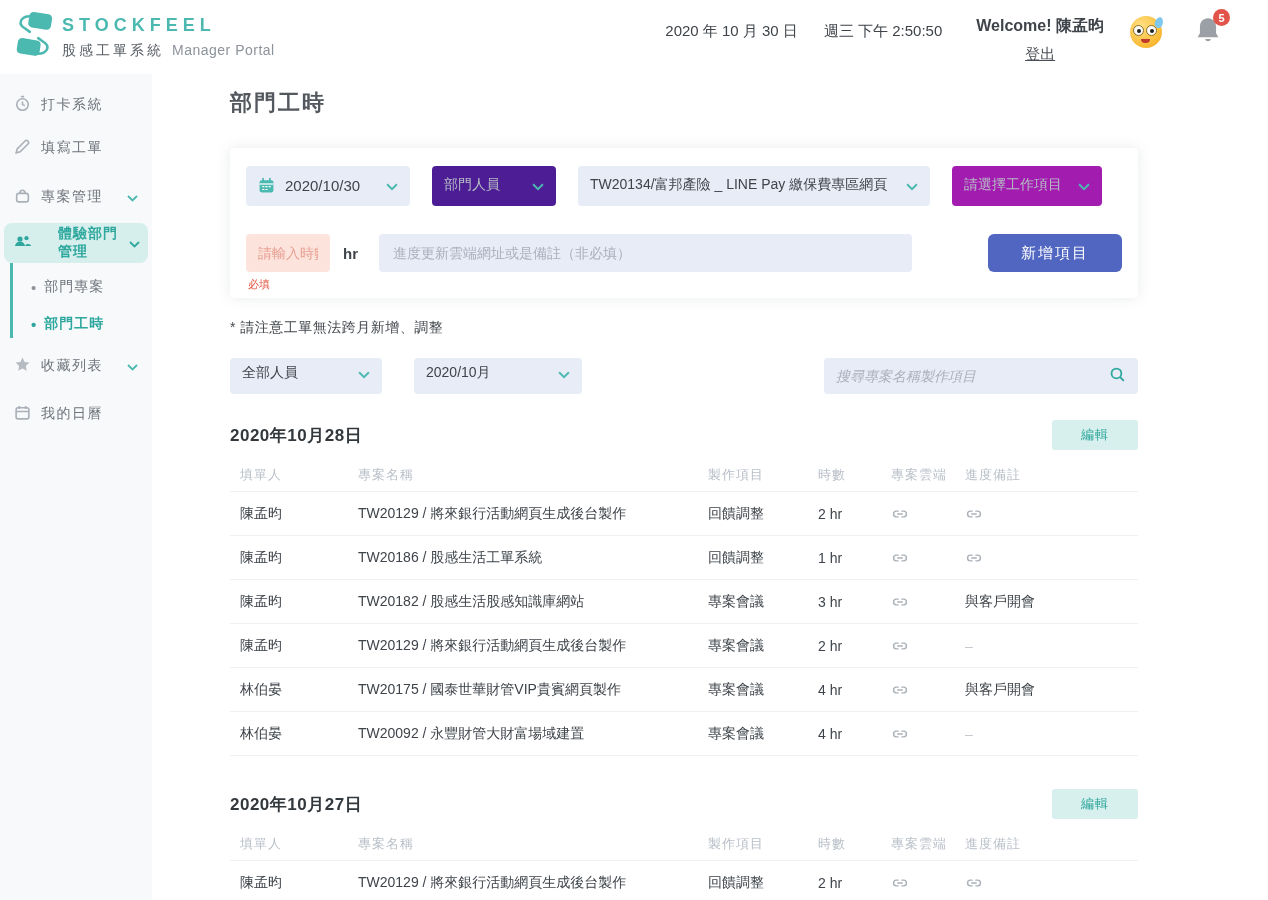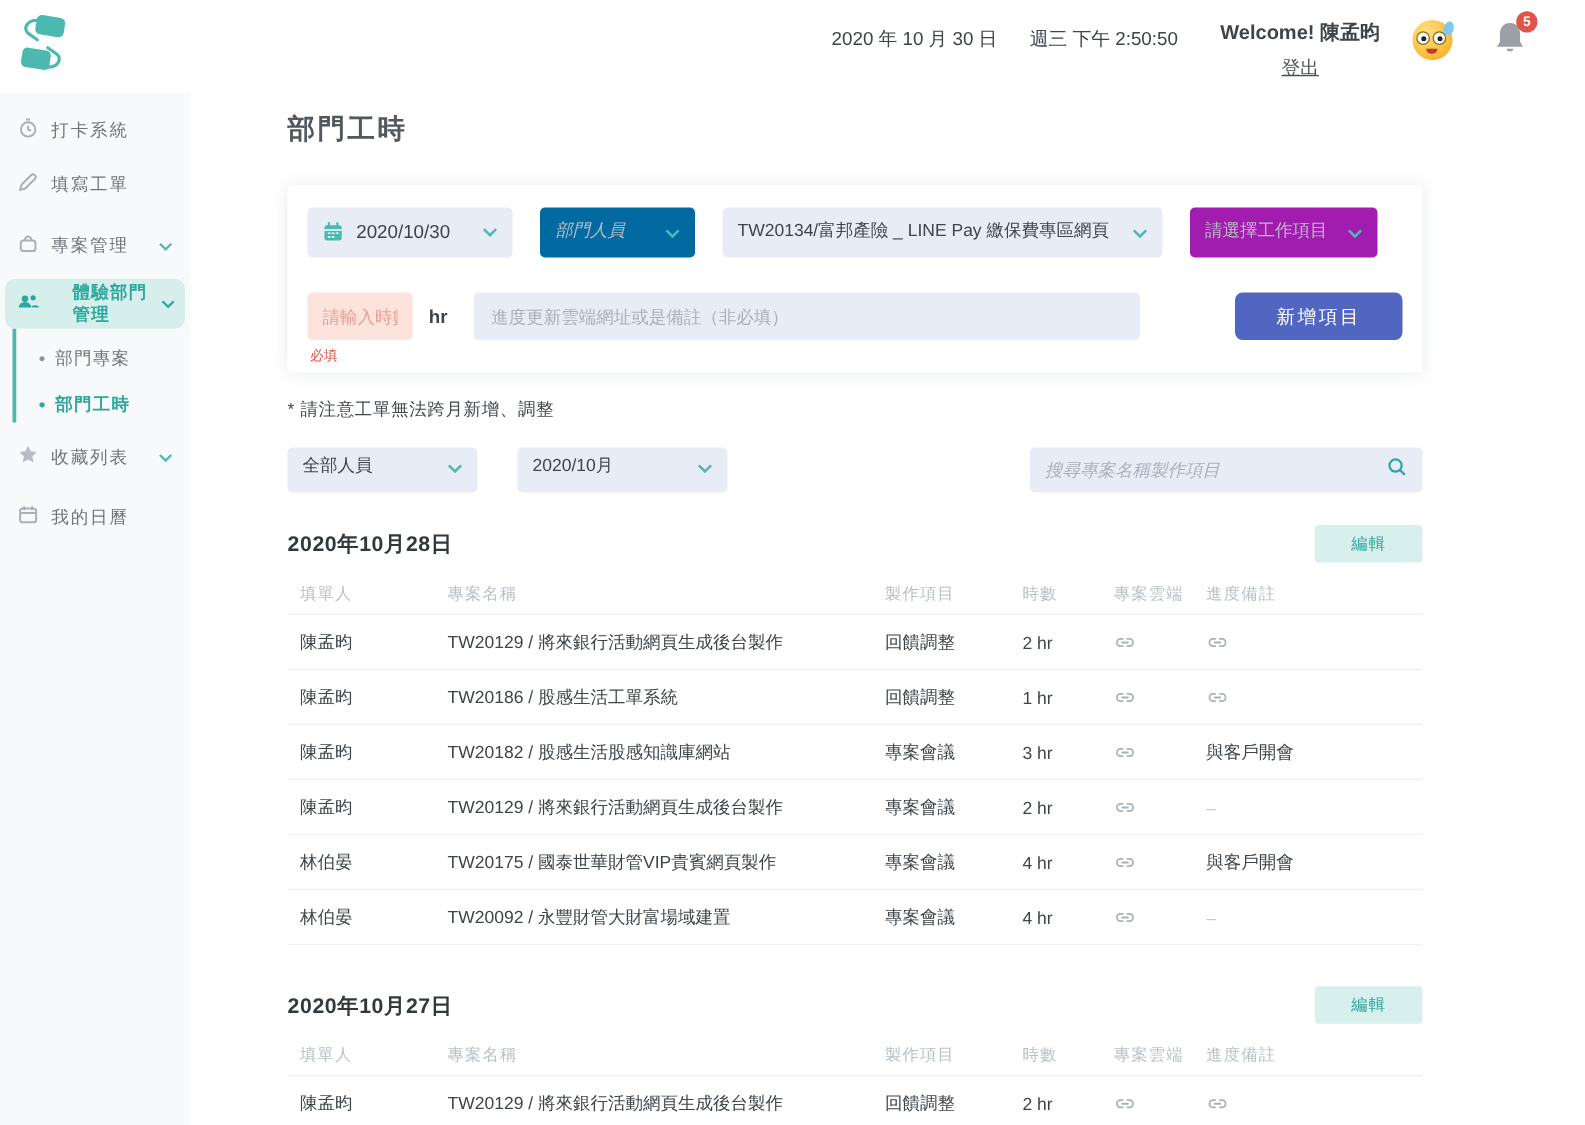--- a/index.html
+++ b/index.html
@@ -60,21 +60,21 @@
   .content{position:absolute;left:78px;top:0;width:908px;}
   .page-title{margin-top:14px;font-size:22px;font-weight:bold;color:#53575e;letter-spacing:2px;}
   
   .card{margin-top:30px;width:908px;height:150px;background:#fff;border-radius:4px;
     box-shadow:0 0 14px rgba(80,90,100,0.13);padding:18px 16px 0 16px;}
   .frow{display:flex;align-items:center;}
   .select{height:40px;border-radius:4px;background:#e8ecf7;display:flex;align-items:flex-end;padding:12px 12px;cursor:pointer;font-size:14px;}
   .select .chev{margin-left:auto;padding-left:10px;}
   .sel-date{width:164px;color:#3f444a;font-size:15px;}
   .sel-date .cal{margin-right:10px;display:flex;}
-  .sel-staff{width:124px;margin-left:22px;background:#0369a1;color:#b7bdc5;font-style:italic;}
+  .sel-staff{width:124px;margin-left:22px;background:#4c1d95;color:#b7bdc5;}
   .sel-project{width:352px;margin-left:22px;color:#3f444a;}
   .sel-project .txt{white-space:nowrap;overflow:hidden;}
   .sel-work{width:150px;margin-left:22px;background:#a21caf;color:#b7bdc5;}
   .frow2{margin-top:28px;}
   .hours-wrap{position:relative;}
   .inp{height:38px;border:none;outline:none;border-radius:4px;font-size:14px;font-family:inherit;}
   .inp-hours{width:84px;background:#fce4dd;padding:0 12px;color:#3f444a;}
   .inp-hours::placeholder{color:#e8a092;}
   .required-hint{position:absolute;left:2px;top:43px;font-size:11px;color:#e3553f;}
   .hr-label{margin-left:13px;font-size:15px;font-weight:bold;color:#3f444a;}
@@ -122,20 +122,27 @@
         <g fill="#4cb9b1">
           <rect x="14" y="2" width="22" height="15" rx="4" transform="rotate(9 25 9)"></rect>
           <rect x="3" y="27" width="22" height="15" rx="4" transform="rotate(9 14 34)"></rect>
         </g>
         <g fill="none" stroke="#4cb9b1" stroke-width="2.4" stroke-linecap="round">
           <path d="M15 5 C7 5 4 11 8 15 l7 5"></path>
           <path d="M23 41 c8 0 11 -6 7 -10 l-7 -5"></path>
         </g>
       </svg>
     </span>
+    <div class="brand-text">
+      <div class="brand-name">STOCKFEEL</div>
+      <div class="brand-sub">
+        <span class="sys">股感工單系統</span>
+        <span class="portal">Manager Portal</span>
+      </div>
+    </div>
   </div>
 
   <div class="header-right">
     <div class="datetime">
       <span class="d">2020 年 10 月 30 日</span>
       <span>週三 下午 2:50:50</span>
     </div>
     <div class="welcome-box">
       <div class="welcome">Welcome! 陳孟昀</div>
       <span class="logout">登出</span>

